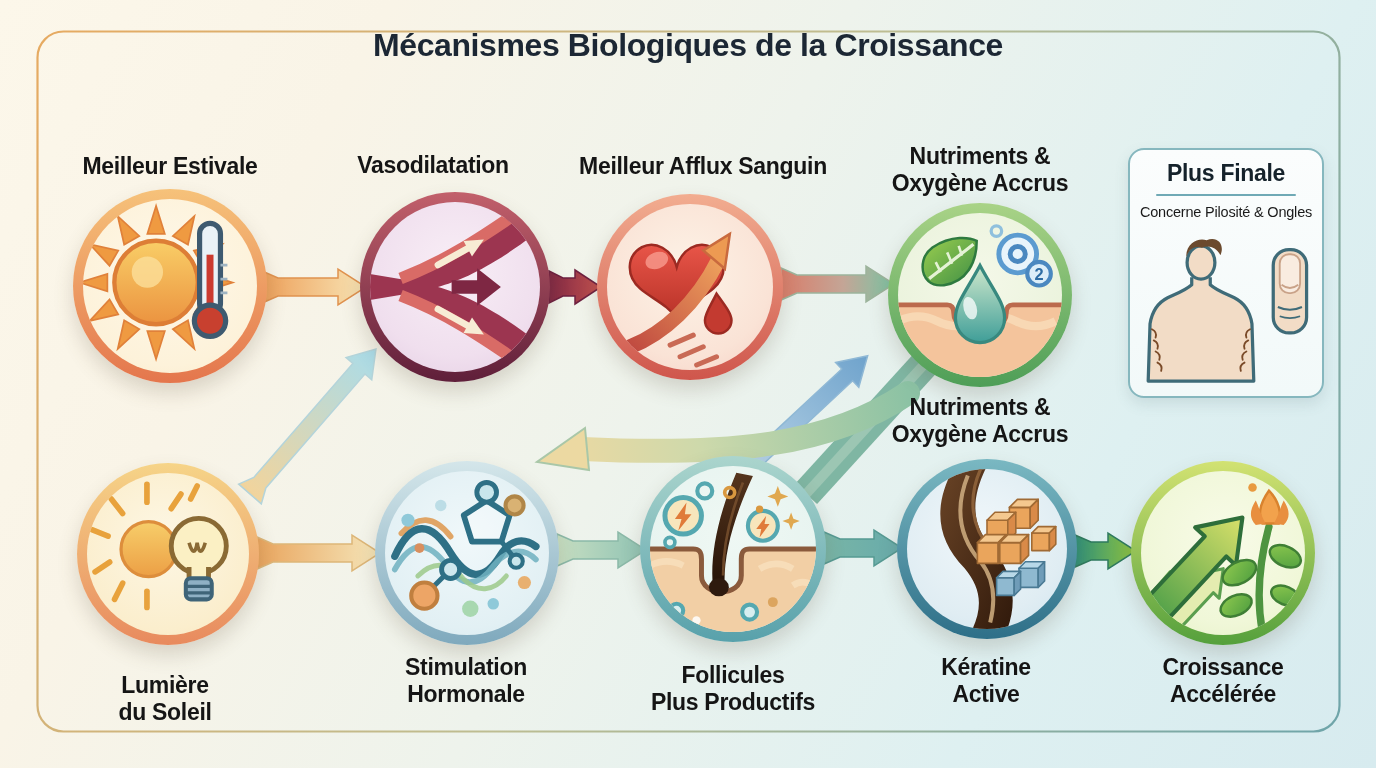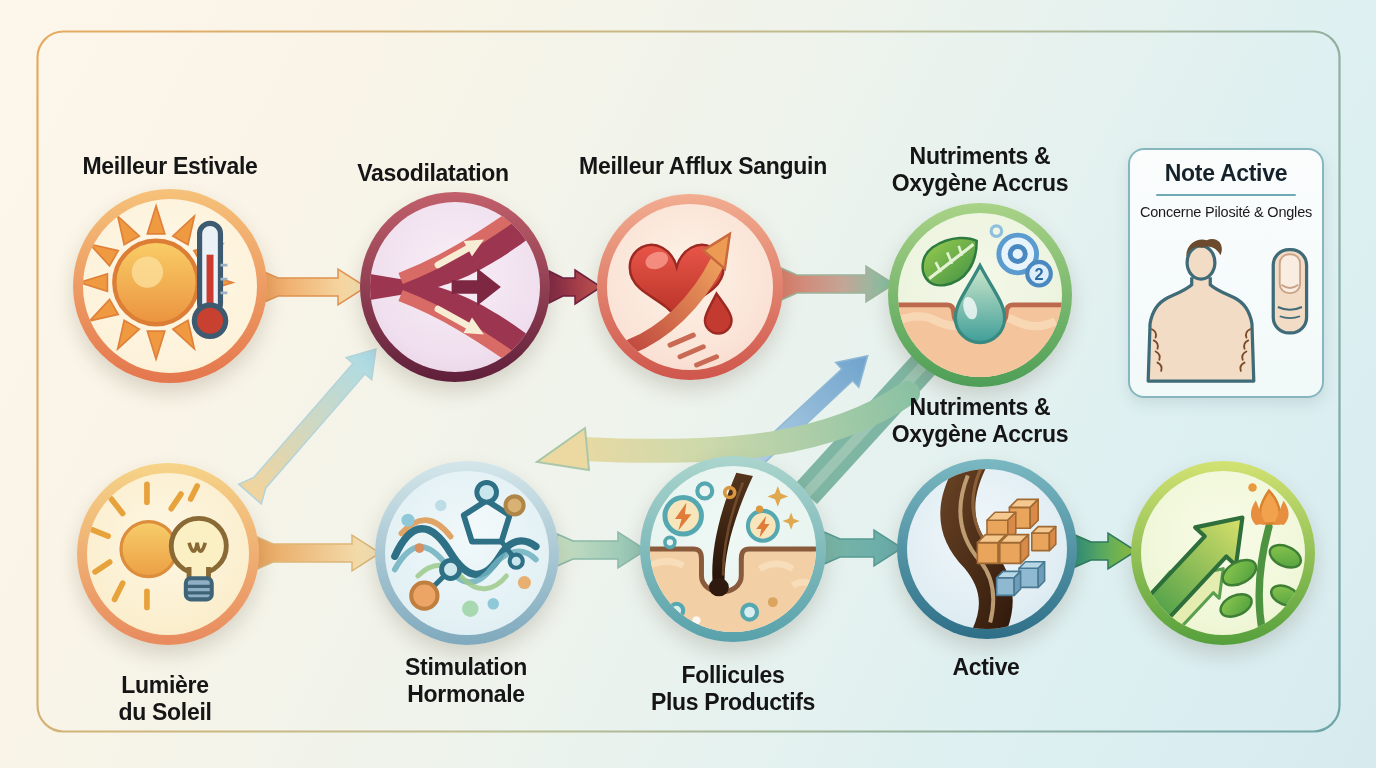--- a/index.html
+++ b/index.html
@@ -133,24 +133,25 @@
     <polygon points="257,537 273,544 352,544 352,535 380,553 352,571 352,562 273,562 257,569" fill="url(#gE)" stroke="#ddb678" stroke-width="1.5"></polygon>
 
     <polygon points="557,534 573,541 618,541 618,532 646,550 618,568 618,559 573,559 557,566" fill="url(#gFl)" stroke="#8bb9a8" stroke-width="1.5"></polygon>
 
     <polygon points="824,532 840,539 874,539 874,530 902,548 874,566 874,557 840,557 824,564" fill="url(#gG)" stroke="#569a93" stroke-width="1.5"></polygon>
 
     <polygon points="1075,535 1091,542 1108,542 1108,533 1136,551 1108,569 1108,560 1091,560 1075,567" fill="url(#gH)" stroke="#2e7a5e" stroke-width="1.5"></polygon>
   </svg>
 
   <div class="title">
+    <div>Mécanismes Biologiques de la Croissance</div>
   </div>
 
   <div class="label" style="left:20px;top:153px;width:300px;">Meilleur Estivale</div>
-  <div class="label" style="left:283px;top:152px;width:300px;margin-top:8px;">Vasodilatation</div>
+  <div class="label" style="left:283px;top:152px;width:300px;">Vasodilatation</div>
   <div class="label" style="left:528px;top:153px;width:350px;">Meilleur Afflux Sanguin</div>
   <div class="label" style="left:830px;top:143px;width:300px;">
     <div>Nutriments &amp;</div>
     <div>Oxygène Accrus</div>
   </div>
   <div class="label" style="left:830px;top:394px;width:300px;">
     <div>Nutriments &amp;</div>
     <div>Oxygène Accrus</div>
   </div>
   <div class="label" style="left:15px;top:672px;width:300px;">
@@ -159,23 +160,26 @@
   </div>
   <div class="label" style="left:316px;top:654px;width:300px;">
     <div>Stimulation</div>
     <div>Hormonale</div>
   </div>
   <div class="label" style="left:583px;top:654px;width:300px;margin-top:8px;">
     <div>Follicules</div>
     <div>Plus Productifs</div>
   </div>
   <div class="label" style="left:836px;top:654px;width:300px;">
+    <div>Kératine</div>
     <div>Active</div>
   </div>
   <div class="label" style="left:1073px;top:654px;width:300px;">
+    <div>Croissance</div>
+    <div>Accélérée</div>
   </div>
 
   <div class="node ring-chaleur" style="left:73px;top:189px;width:194px;height:194px;">
     <div class="node-inner in-chaleur">
       <svg viewBox="0 0 100 100">
         <defs>
           <linearGradient id="sunG" x1="0" y1="0" x2="0" y2="1">
             <stop offset="0" stop-color="#f9ce67"></stop>
               <stop offset="1" stop-color="#eb9340"></stop>
           </linearGradient>
@@ -462,21 +466,21 @@
           <path d="M70 18 C 66 24 66 29 70 33 L 76 32 C 73 27 72 22 70 18 Z" fill="#e88f3f"></path>
           <path d="M87 18 C 91 24 91 29 87 33 L 81 32 C 84 27 85 22 87 18 Z" fill="#e88f3f"></path>
           <circle cx="68" cy="10" r="2.6" fill="#e89a3f"></circle>
           <circle cx="89" cy="10" r="2.6" fill="#e89a3f"></circle>
         </g>
       </svg>
     </div>
   </div>
 
   <div class="note-box">
-    <div class="note-title">Note Active</div>
+    <div class="note-title">Plus Finale</div>
     <div class="note-divider"></div>
     <div class="note-body">Concerne Pilosité &amp; Ongles</div>
     <svg class="note-illustration" width="176" height="158" viewBox="0 0 190 160">
       <g>
         <path d="M58 48 L58 56 C 50 63 40 66 32 70 C 20 76 15 86 13 98 L 11 160 L 125 160 L 123 98 C 121 86 116 76 104 70 C 96 66 86 63 78 56 L 78 48" fill="#f2dcc6" stroke="#3f6b78" stroke-width="3.5" stroke-linejoin="round"></path>
         <ellipse cx="68" cy="32" rx="15" ry="18" fill="#f2dcc6" stroke="#3f6b78" stroke-width="3.5"></ellipse>
         <path d="M52 26 C 52 10 66 5 74 8 C 86 3 94 13 89 24 C 84 15 76 13 69 16 C 60 13 55 18 52 26 Z" fill="#6b4a2e"></path>
         <g stroke="#7a4a28" stroke-width="2" fill="none" stroke-linecap="round">
           <path d="M15 104 q6 3 4 9"></path>
             <path d="M17 116 q6 3 4 9"></path>

